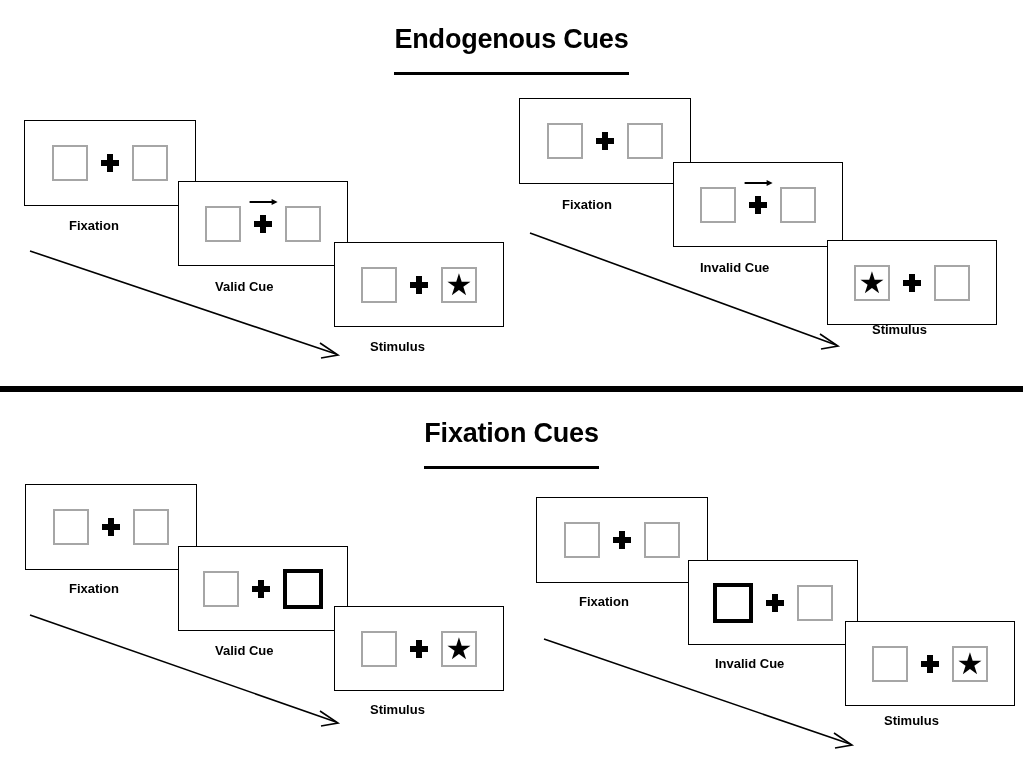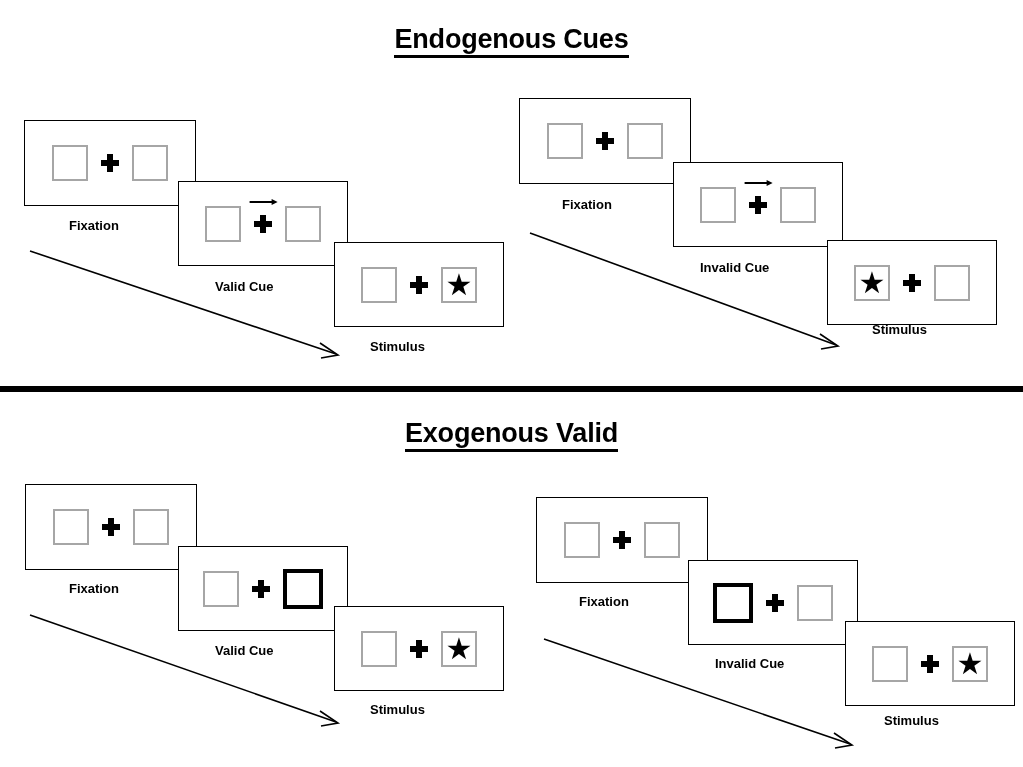--- a/index.html
+++ b/index.html
@@ -21,21 +21,21 @@
     width: 100%;
     left: 0;
     text-align: center;
     font-size: 27px;
     font-weight: bold;
     color: #000000;
     letter-spacing: -0.2px;
   }
   .section-title span {
     border-bottom: 3px solid #000000;
-    padding-bottom: 1px;
+    padding-bottom: 18px;
   }
 
   
   .divider {
     position: absolute;
     left: 0;
     width: 1023px;
     height: 6px;
     background: #000000;
   }
@@ -226,21 +226,21 @@
 <div class="caption" style="left:872px; top:322px;">Stimulus</div>
 
 <svg class="flow-arrow" style="left:528px; top:230px; width:320px; height:130px;" viewBox="0 0 320 130">
   <line x1="2" y1="3" x2="308" y2="115" stroke="#000" stroke-width="1.6"></line>
   <polyline points="292,104 310,116 293,119" fill="none" stroke="#000" stroke-width="1.6"></polyline>
 </svg>
 
 <div class="divider" style="top:386px;"></div>
 
 <div class="section-title" style="top:418px;">
-  <span>Exogenous Valid</span>
+  <span>Fixation Cues</span>
 </div>
 
 <div class="frame" style="left:25px; top:484px; width:172px; height:86px;">
   <div class="row">
     <div class="sq"></div>
     <div class="cross-wrap">
       <div class="cross"></div>
     </div>
     <div class="sq"></div>
   </div>

